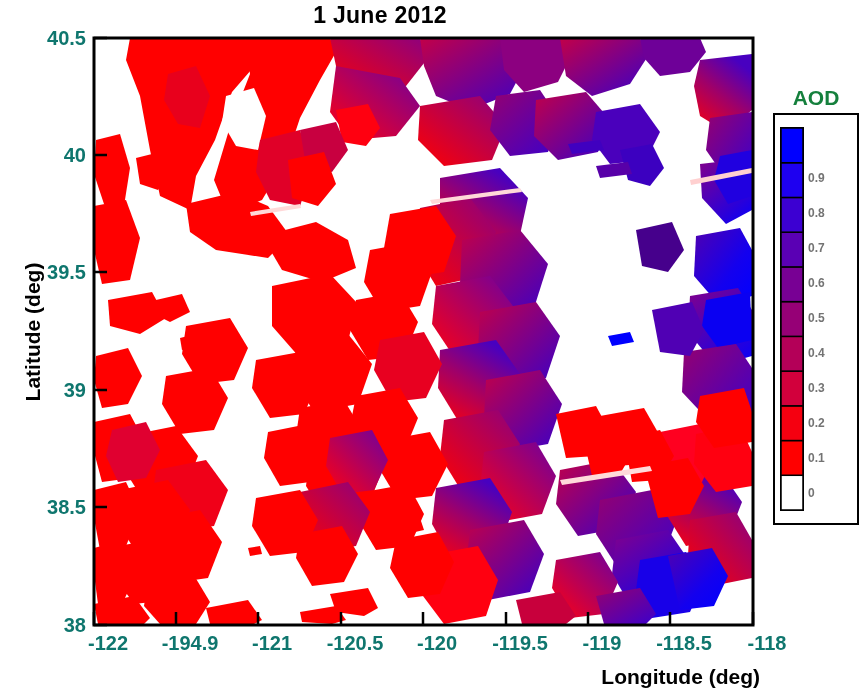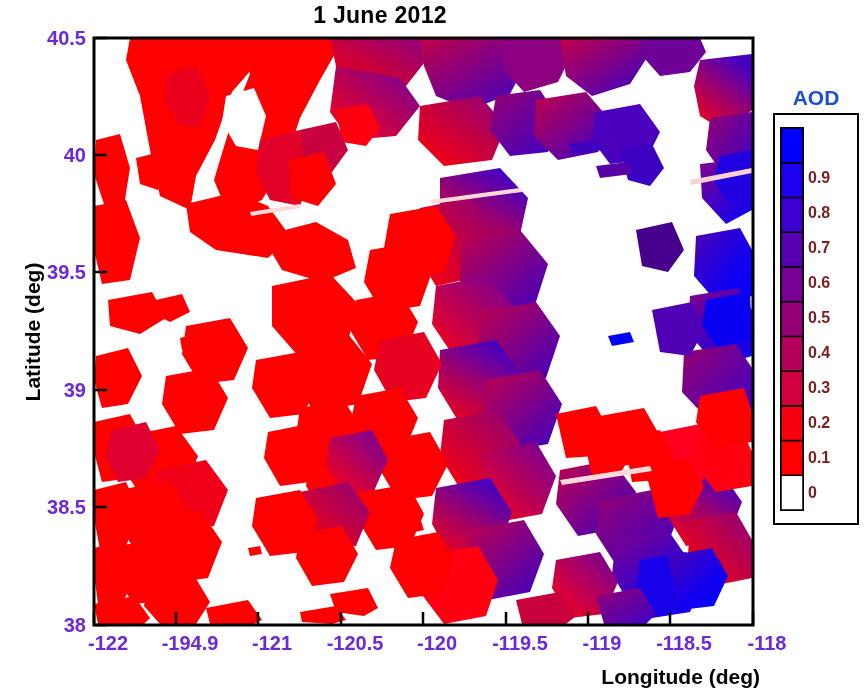--- a/index.html
+++ b/index.html
@@ -48,40 +48,40 @@
     left: -82px;
     top: 320px;
     width: 230px;
     text-align: center;
     transform: rotate(-90deg);
   }
   .tklbl {
     position: absolute;
     font-size: 20px;
     font-weight: bold;
-    color: #6d28d9;
+    color: #0f766e;
     white-space: nowrap;
   }
   .xtk { text-align: right; transform: translateX(-50%); top: 632px; margin-left: 14px; }
   .ytk { text-align: right; transform: translateY(-50%); width: 80px; }
   .cb-title {
     position: absolute;
     left: 768px;
     top: 86px;
     width: 96px;
     text-align: center;
     font-size: 21px;
     font-weight: bold;
-    color: #1d4ed8;
+    color: #15803d;
   }
   .cb-tk {
     position: absolute;
-    font-size: 16px;
-    font-weight: bold;
-    color: #7f1d1d;
+    font-size: 12px;
+    font-weight: bold;
+    color: #737373;
     transform: translateY(-50%);
     left: 808px;
     white-space: nowrap;
   }
 </style>
 </head>
 <body>
 
 <div id="page">
 

